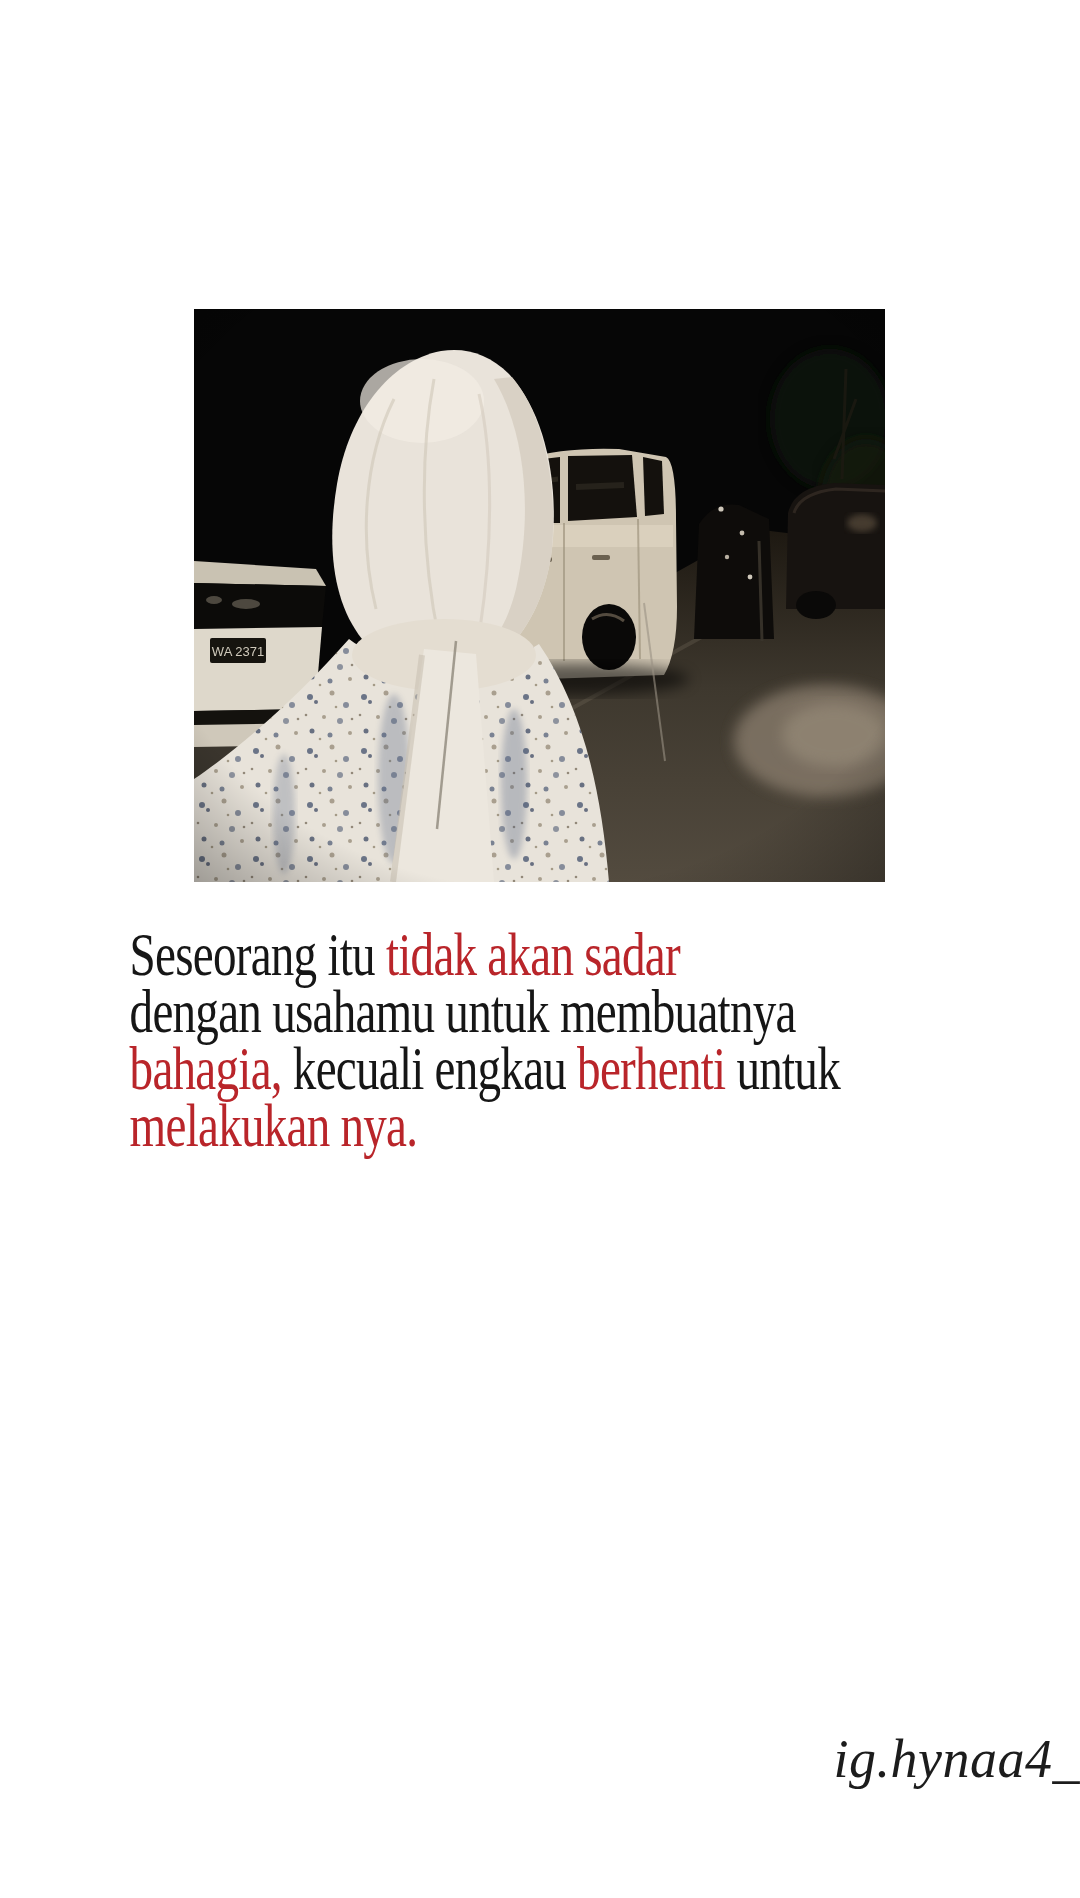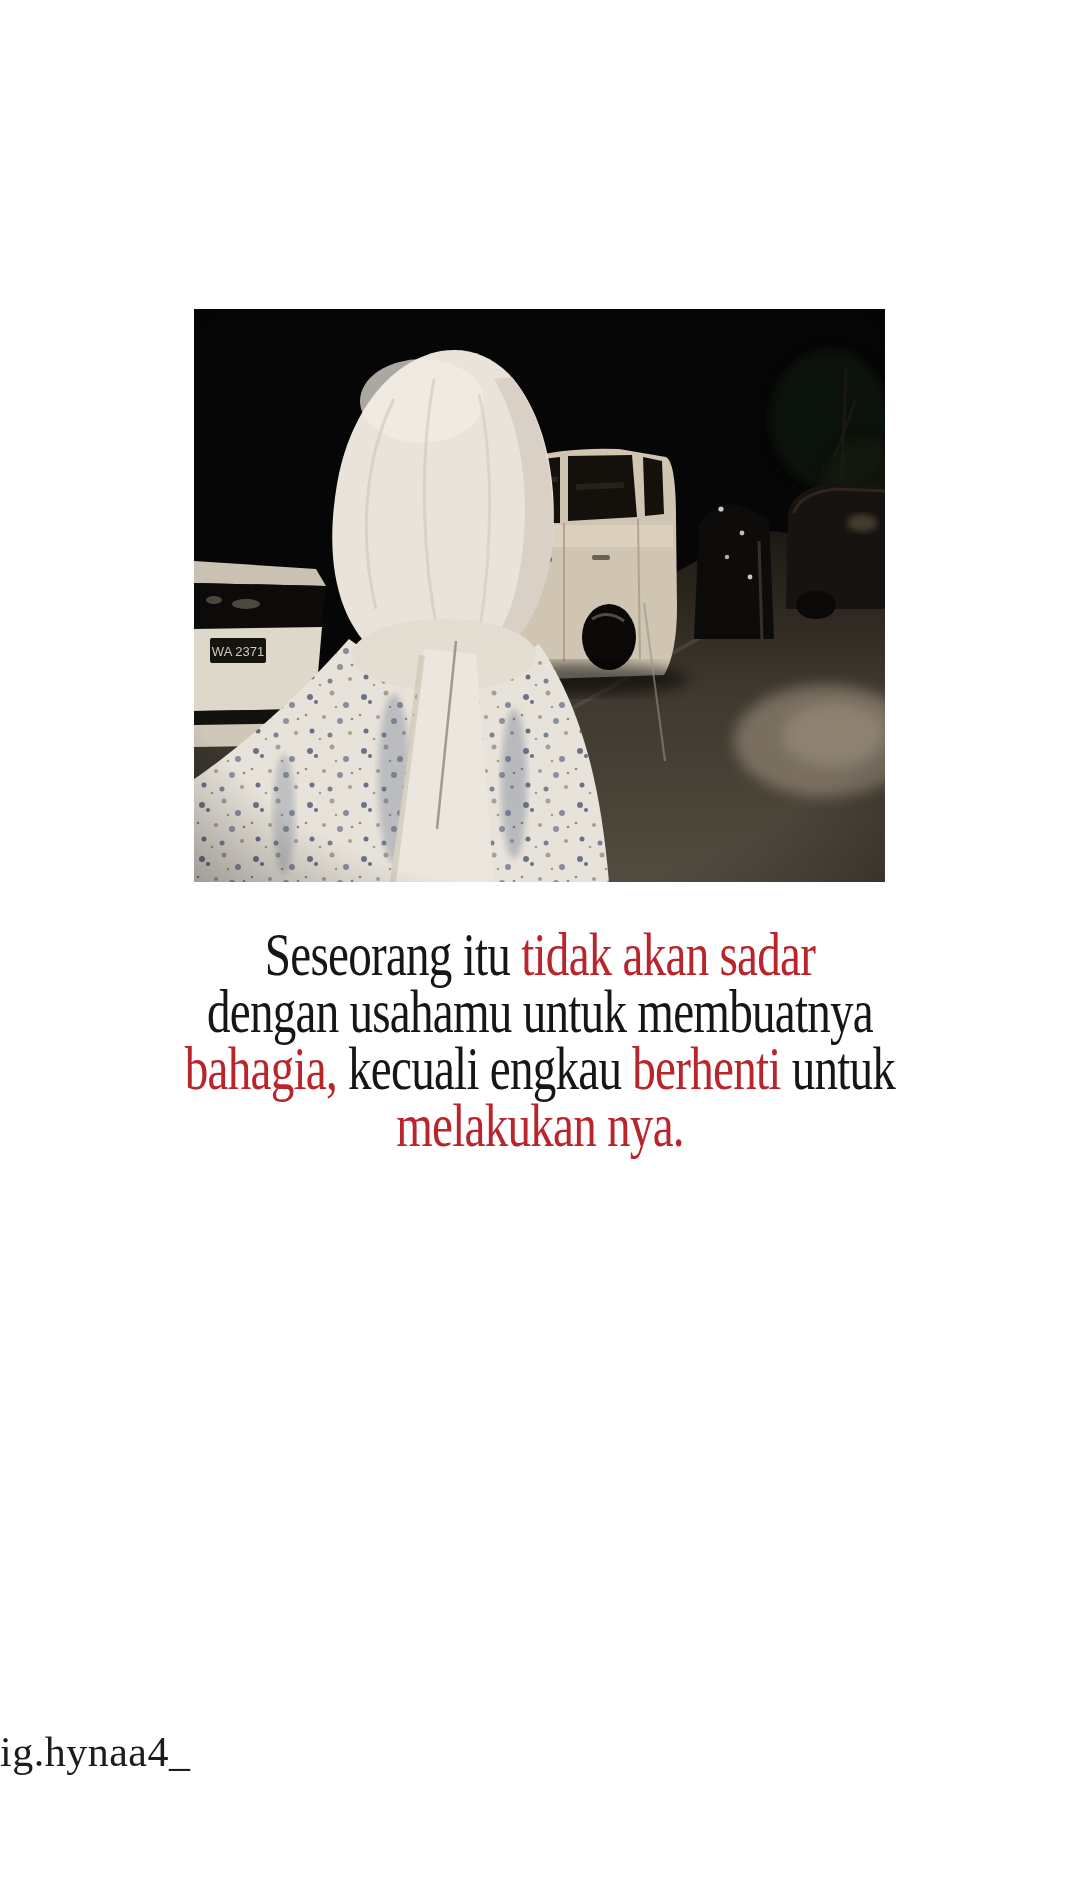--- a/index.html
+++ b/index.html
@@ -8,34 +8,35 @@
     background:#ffffff;overflow:hidden;
     font-family:"Liberation Serif", serif;
   }
   .photo{
     position:absolute;left:194px;top:309px;width:691px;height:573px;
     overflow:hidden;background:#060606;
   }
   .photo svg{display:block;width:691px;height:573px;}
   .quote{
     position:absolute;left:0;top:926px;width:1080px;
-    text-align:center;
+    text-align:left;
   }
   .quote-line{
     display:block;white-space:nowrap;
     font-size:62px;line-height:57px;font-weight:normal;
     transform:scaleX(0.76);transform-origin:50% 50%;
     letter-spacing:-1px;
   }
   .seg-black{color:#161616;}
   .seg-red{color:#b9252a;}
   .watermark{
     position:absolute;left:0;top:1728px;width:1080px;
-    text-align:left;font-size:42px;color:#1c1c1c;
+    text-align:right;font-size:54px;color:#1c1c1c;
     letter-spacing:0.5px;
+    font-style:italic;
   }
 </style>
 </head>
 <body>
 
 <div class="photo">
   <svg viewBox="0 0 691 573">
     <defs>
       <linearGradient id="roadGrad" x1="0" y1="0" x2="0" y2="1">
         <stop offset="0" stop-color="#1d1811"></stop>

